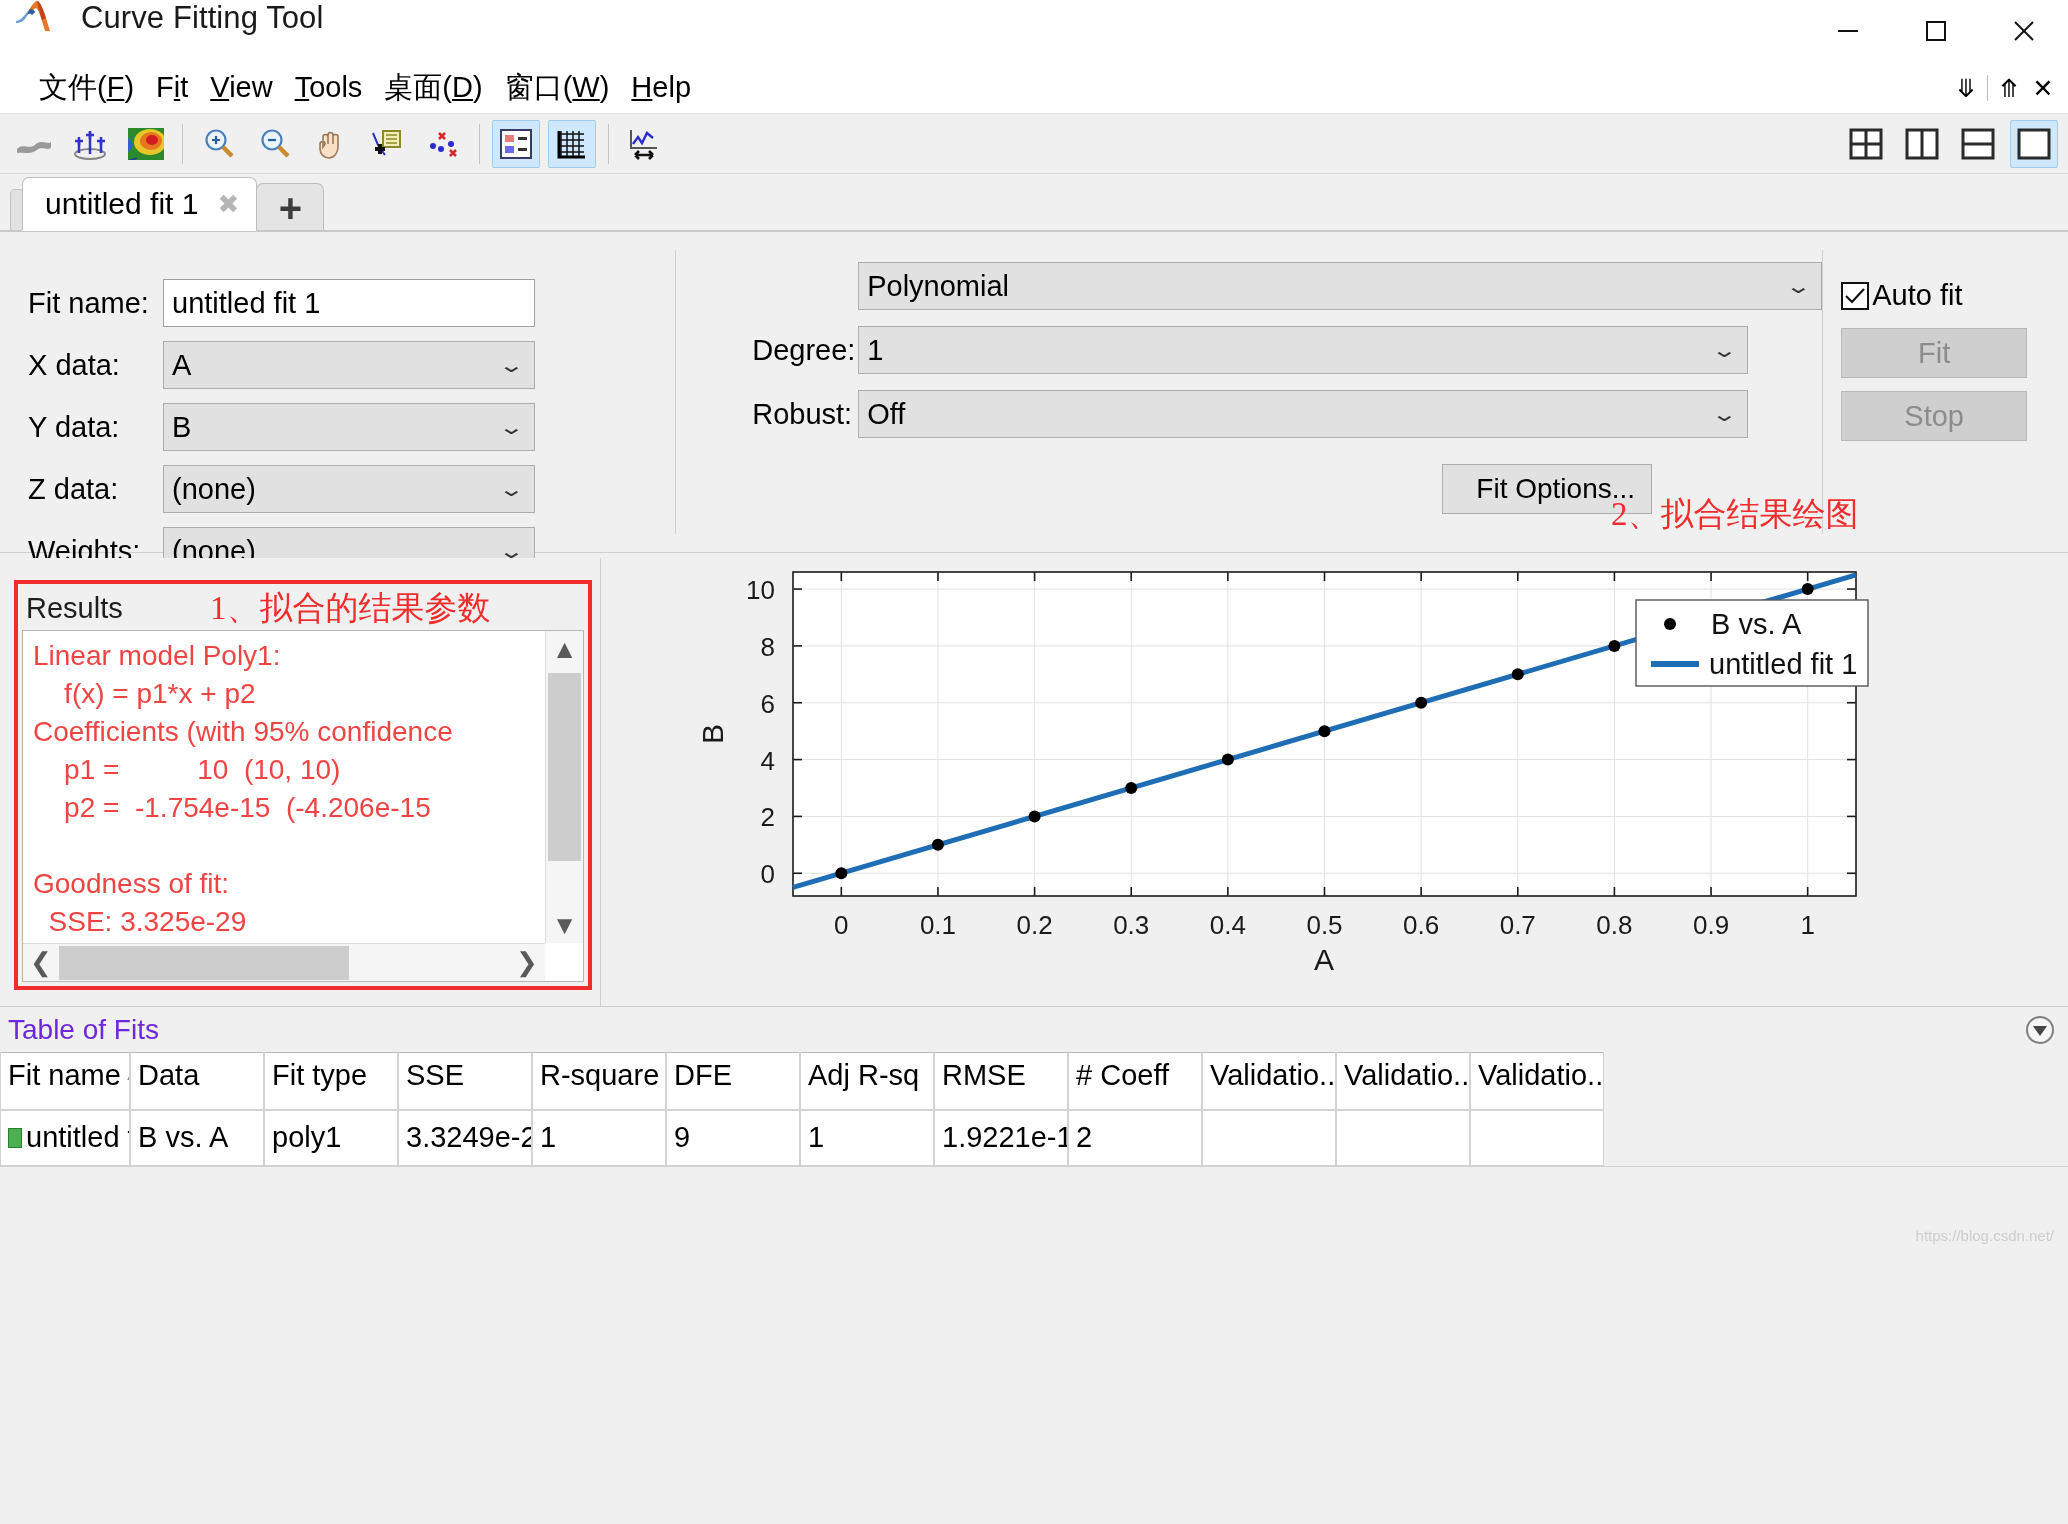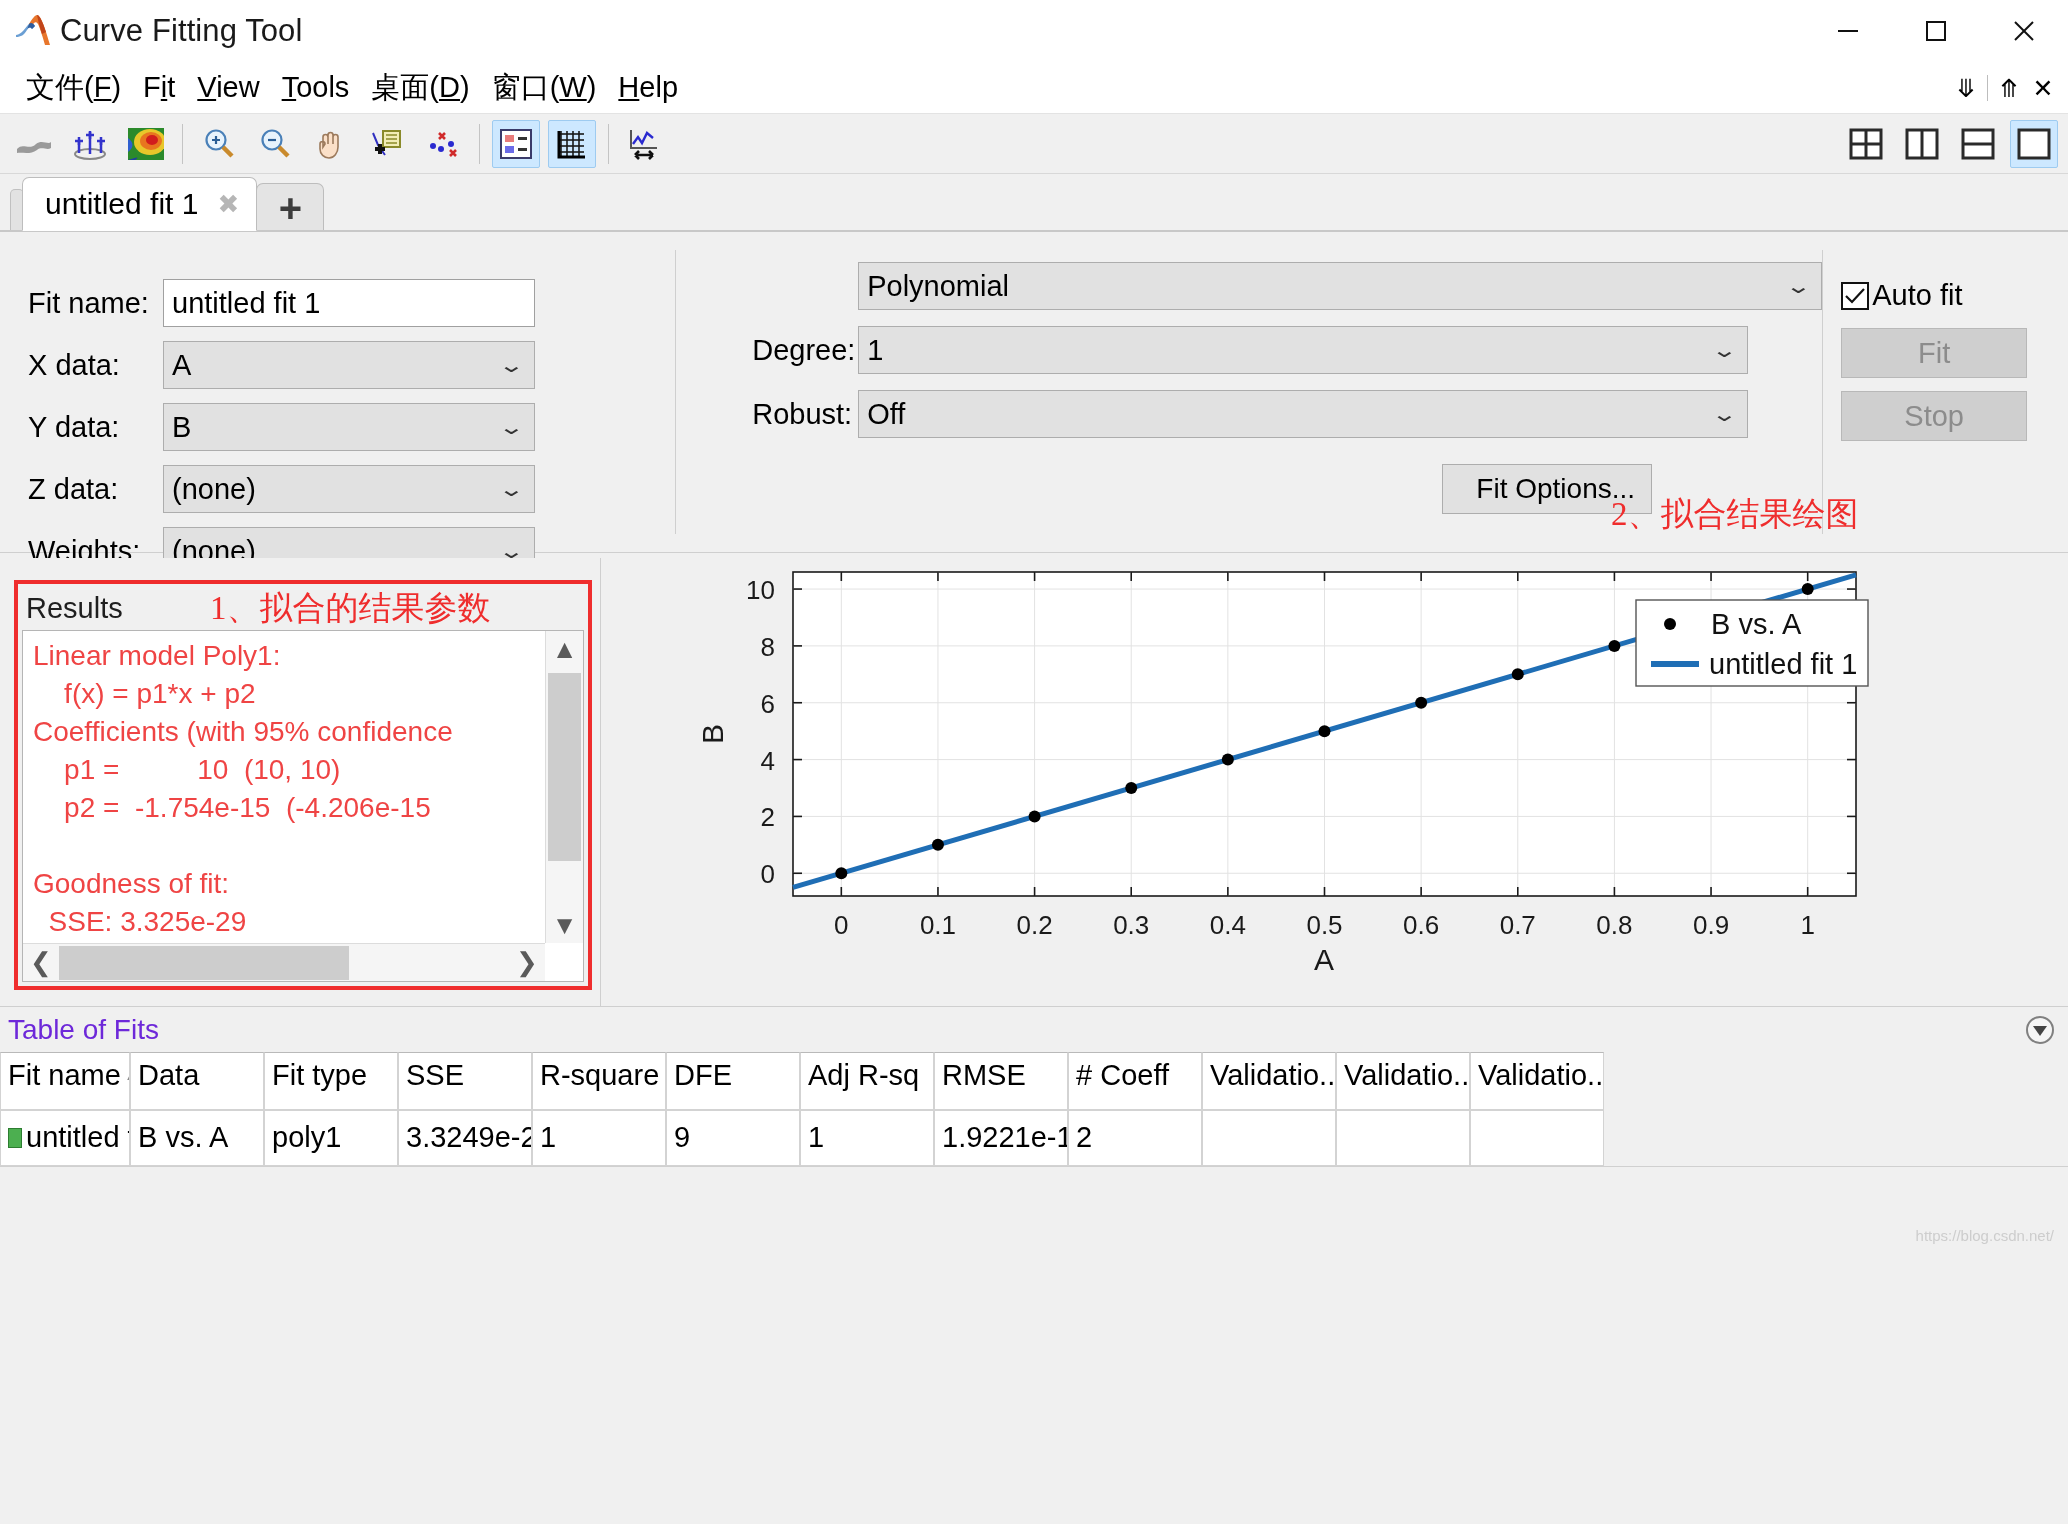--- a/index.html
+++ b/index.html
@@ -9,33 +9,34 @@
     background: #f0f0f0;
     font-family: "Liberation Sans", sans-serif;
     color: #000;
     overflow: hidden;
     position: relative;
   }
 
   
   .titlebar {
     height: 62px; background: #ffffff;
-    display: flex; align-items: center;
+    display: flex; 
     position: relative;
+    gap: 21px;
   }
   .app-icon { width: 38px; height: 34px; margin-left: 14px; margin-right: 8px; flex: 0 0 auto; }
   .app-title { font-size: 31px; color: #1a1a1a; letter-spacing: .1px; }
   .win-btns { position: absolute; right: 0; top: 0; height: 62px; display: flex; }
   .win-btn { width: 88px; height: 62px; display:flex; align-items:center; justify-content:center; }
   .win-btn svg { display:block; }
 
   
   .menubar {
     height: 52px; background: #ffffff;
-    display: flex; align-items: center; padding-left: 15px;
+    display: flex; align-items: center; padding-left: 28px;
     position: relative;
     border-bottom: 1px solid #e3e3e3;
   }
   .menu-item { font-size: 29px; padding: 0 11px; color: #000; white-space: nowrap; }
   .menu-item u { text-decoration: underline; }
   .dockbtns { position: absolute; right: 8px; top: 0; height: 52px; display: flex; align-items: center; }
   .dockbtn { width: 34px; height: 52px; display:flex; align-items:center; justify-content:center; font-size: 25px; }
   .dock-sep { width:1px; height: 26px; background:#bdbdbd; margin: 0 4px; }
 
   

